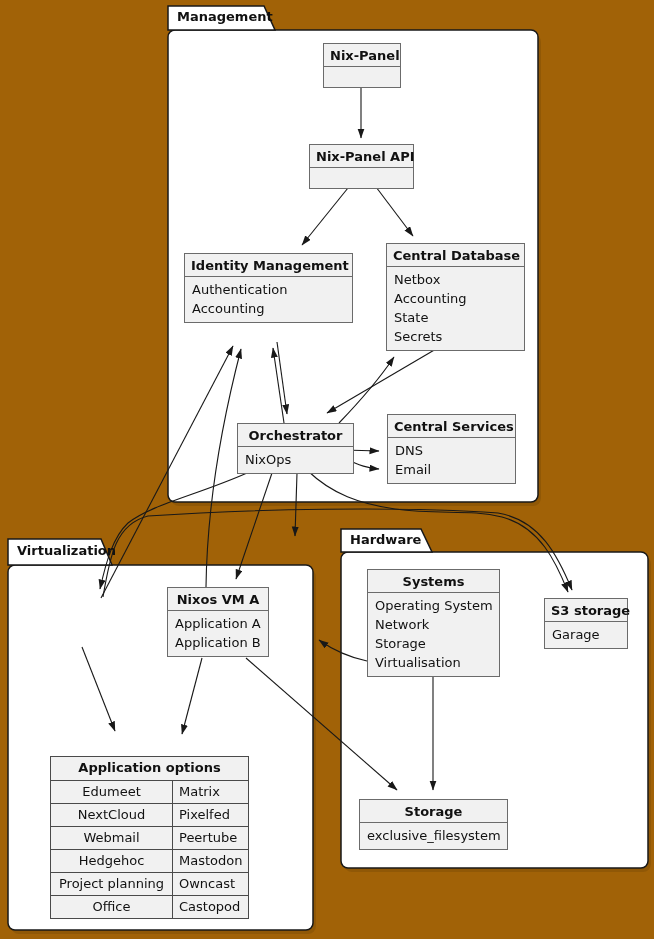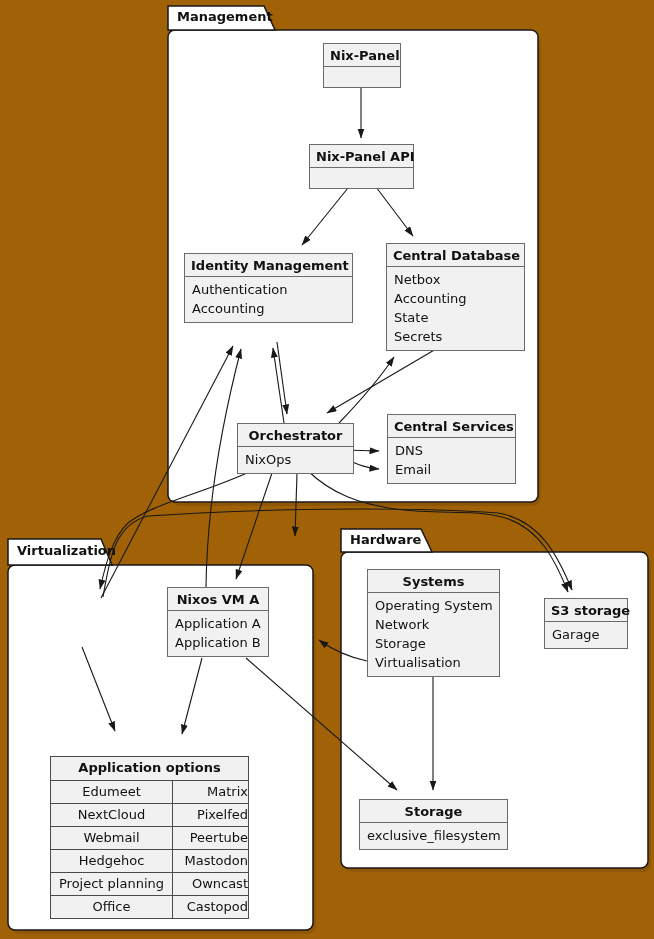--- a/index.html
+++ b/index.html
@@ -30,21 +30,21 @@
   }
   .tbl-title{
     font-weight:bold;text-align:center;height:23px;line-height:22px;white-space:nowrap;
   }
   .tbl-grid{display:grid;grid-template-columns:121px 1fr;}
   .tbl-cell{
     border-top:1px solid #4a4a4a;height:23px;line-height:22px;white-space:nowrap;
     box-sizing:border-box;
   }
   .tbl-cell.lft{text-align:center;}
-  .tbl-cell.rgt{border-left:1px solid #4a4a4a;padding-left:6px;text-align:right;}
+  .tbl-cell.rgt{border-left:1px solid #4a4a4a;padding-left:6px;text-align:left;}
 </style>
 </head>
 <body>
 
 <div id="stage">
 
   <svg id="wires" width="654" height="939" viewBox="0 0 654 939" xmlns="http://www.w3.org/2000/svg">
     <defs>
       <marker id="arr" markerWidth="11" markerHeight="8" refX="9.5" refY="3.5" orient="auto" markerUnits="userSpaceOnUse">
         <path d="M0,0 L10,3.5 L0,7 z" fill="#181818"></path>

